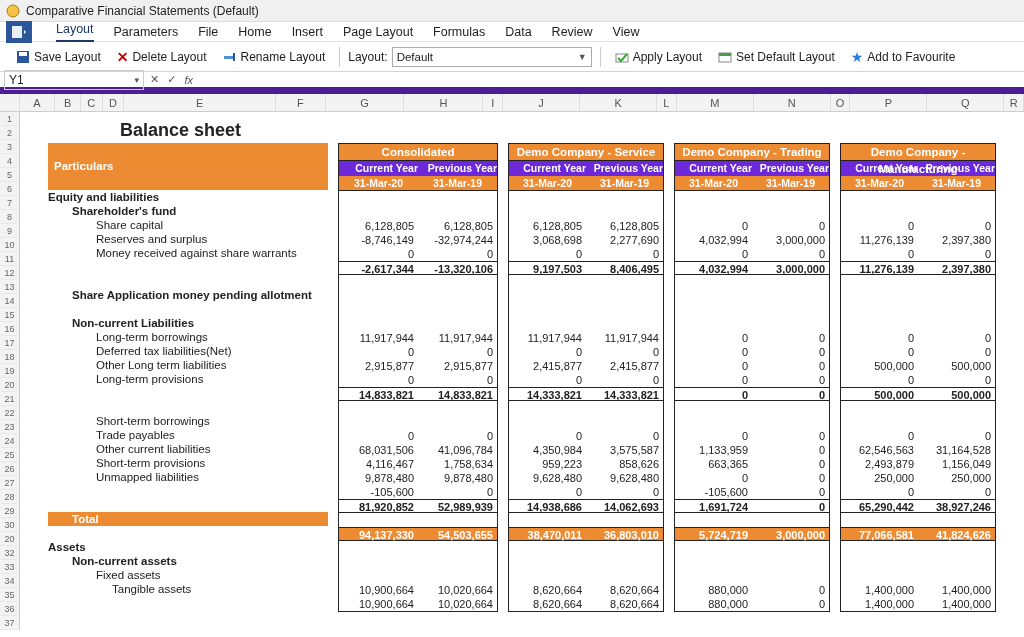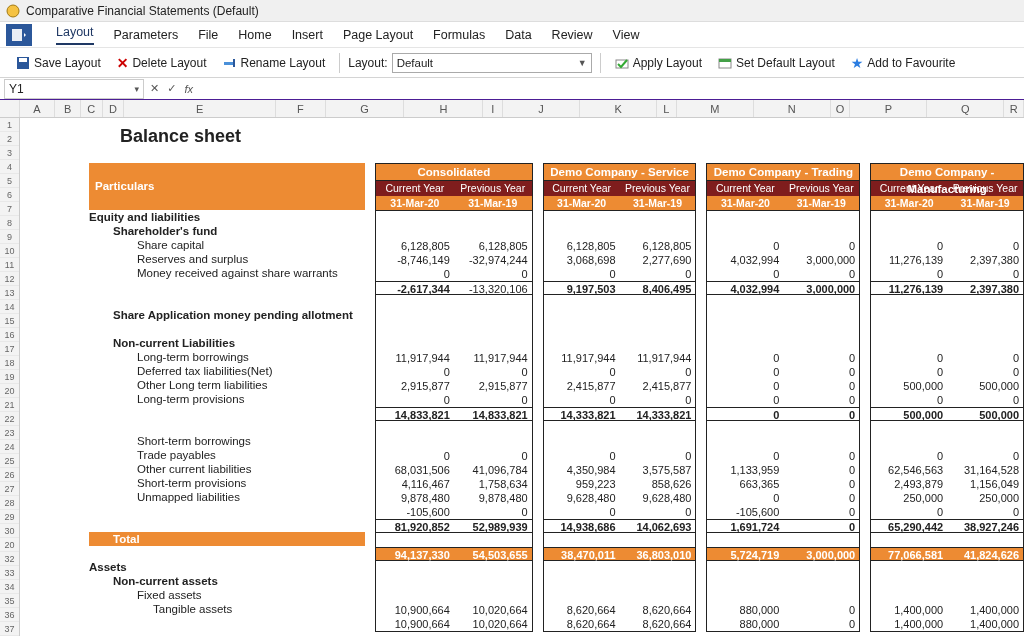--- a/index.html
+++ b/index.html
@@ -1,45 +1,45 @@
 <!DOCTYPE html>
 <html><head>
 <meta charset="utf-8">
 <style>
 * { margin:0; padding:0; box-sizing:border-box; font-family:"Segoe UI",Arial,sans-serif; }
 body { background:#fff; width:1024px; height:637px; overflow:hidden; font-size:12px; color:#222; }
 .titlebar { background:#f0f0f0; height:22px; display:flex; align-items:center; padding:0 6px; font-size:12px; border-bottom:1px solid #ddd; }
 .titlebar .appicon { width:14px; height:14px; margin-right:6px; display:inline-flex; }
-.menurow { background:#fff; display:flex; align-items:center; height:26px; padding-left:6px; gap:20px; font-size:12.5px; border-bottom:1px solid #e5e5e5; }
+.menurow { background:#fff; display:flex; align-items:center; height:20px; padding-left:6px; gap:20px; font-size:12.5px; border-bottom:1px solid #e5e5e5; }
 .menurow .dd { width:26px; height:22px; background:#2b579a; display:flex; align-items:center; justify-content:center; margin-right:4px; }
 .menurow span.tab { cursor:pointer; }
 .menurow span.tab.active { color:#1f3864; border-bottom:2px solid #1f3864; padding-bottom:4px; }
 .toolbarrow { background:#fff; display:flex; align-items:center; height:30px; padding-left:10px; gap:4px; font-size:12px; border-bottom:1px solid #d4d4d4; }
 .tbtn { display:flex; align-items:center; gap:4px; padding:2px 6px; cursor:pointer; }
 .tbtn svg, .tbtn .ic { width:14px; height:14px; }
 .sep { width:1px; height:20px; background:#ccc; margin:0 4px; }
 .layoutdd { width:200px; height:20px; border:1px solid #aaa; background:#fff; display:flex; align-items:center; justify-content:space-between; padding:0 4px; font-size:11.5px; }
-.cellrefrow { display:flex; align-items:center; height:22px; border-bottom:1px solid #4c1d95; font-size:12px; }
+.cellrefrow { display:flex; align-items:center; height:22px; border-bottom:7px solid #4c1d95; font-size:12px; }
 .cellref { width:140px; border:1px solid #ccc; height:20px; display:flex; align-items:center; justify-content:space-between; padding:0 4px; margin-left:4px; font-size:12px; }
 .fxrow { display:flex; align-items:center; gap:8px; margin-left:6px; color:#555; }
 .fxrow span { font-size:11px; }
 .gridwrap { position:relative; height:537px; overflow:hidden; background:#fff; }
 .colheaders { display:flex; height:18px; background:#f3f3f3; border-bottom:1px solid #ccc; font-size:11px; color:#555; }
 .colheaders div { border-right:1px solid #ddd; text-align:center; line-height:18px; }
 .rowheaders { position:absolute; left:0; top:18px; width:20px; background:#f3f3f3; border-right:1px solid #ccc; }
 .rowheaders div { height:14px; font-size:9px; color:#666; text-align:center; border-bottom:1px solid #e8e8e8; line-height:14px; }
 .sheet { position:absolute; left:20px; top:18px; right:0; bottom:0; overflow:hidden; }
-.title { font-size:18px; font-weight:700; margin:8px 0 16px 100px; }
+.title { font-size:18px; font-weight:700; margin:8px 0 2px 100px; }
 .tablesrow { display:flex; gap:10px; padding-left:28px; }
-.particulars { width:280px;margin-left:41px; }
+.particulars { width:280px; }
 .company { border:1px solid #222; }
 .c0 { width:160px; }
 .c1,.c2,.c3,.c4 { width:156px; }
 .hdr { background:#ed8b33; color:#fff; text-align:center; font-weight:700; height:17px; line-height:17px; font-size:11.5px; border-bottom:1px solid #222; }
-.subhdr { display:flex; background:#7f1d1d; color:#fff; font-weight:400; text-align:center; height:15px; font-size:10.5px; }
+.subhdr { display:flex; background:#6d28d9; color:#fff; font-weight:700; text-align:right; height:15px; font-size:10.5px; }
 .subhdr div { flex:1; line-height:15px; }
 .dates { display:flex; background:#ed8b33; color:#fff; font-weight:700; text-align:center; height:15px; font-size:10.5px; border-bottom:1px solid #222; }
 .dates div { flex:1; line-height:15px; }
 .line { display:flex; height:14px; }
 .line .lbl { font-size:11.5px; padding-left:0; line-height:14px; white-space:nowrap; }
 .line.sec .lbl { font-weight:700; }
 .line.sub1 .lbl { padding-left:24px; font-weight:700; }
 .line.sub2 .lbl { padding-left:48px; }
 .line.sub3 .lbl { padding-left:64px; }
 .vals { display:flex; height:14px; }
@@ -299,21 +299,21 @@
           <div class="vals">
             <div>-8,746,149</div>
             <div>-32,974,244</div>
           </div>
           <div class="vals">
             <div>0</div>
             <div>0</div>
           </div>
           <div class="vals tborder bborder">
             <div style="font-weight: 600;">-2,617,344</div>
-            <div style="font-weight: 400;">-13,320,106</div>
+            <div style="font-weight: 700;">-13,320,106</div>
           </div>
           <div class="gap"></div>
           <div class="gap"></div>
           <div class="gap"></div>
           <div class="gap"></div>
           <div class="vals">
             <div>11,917,944</div>
             <div>11,917,944</div>
           </div>
           <div class="vals">

